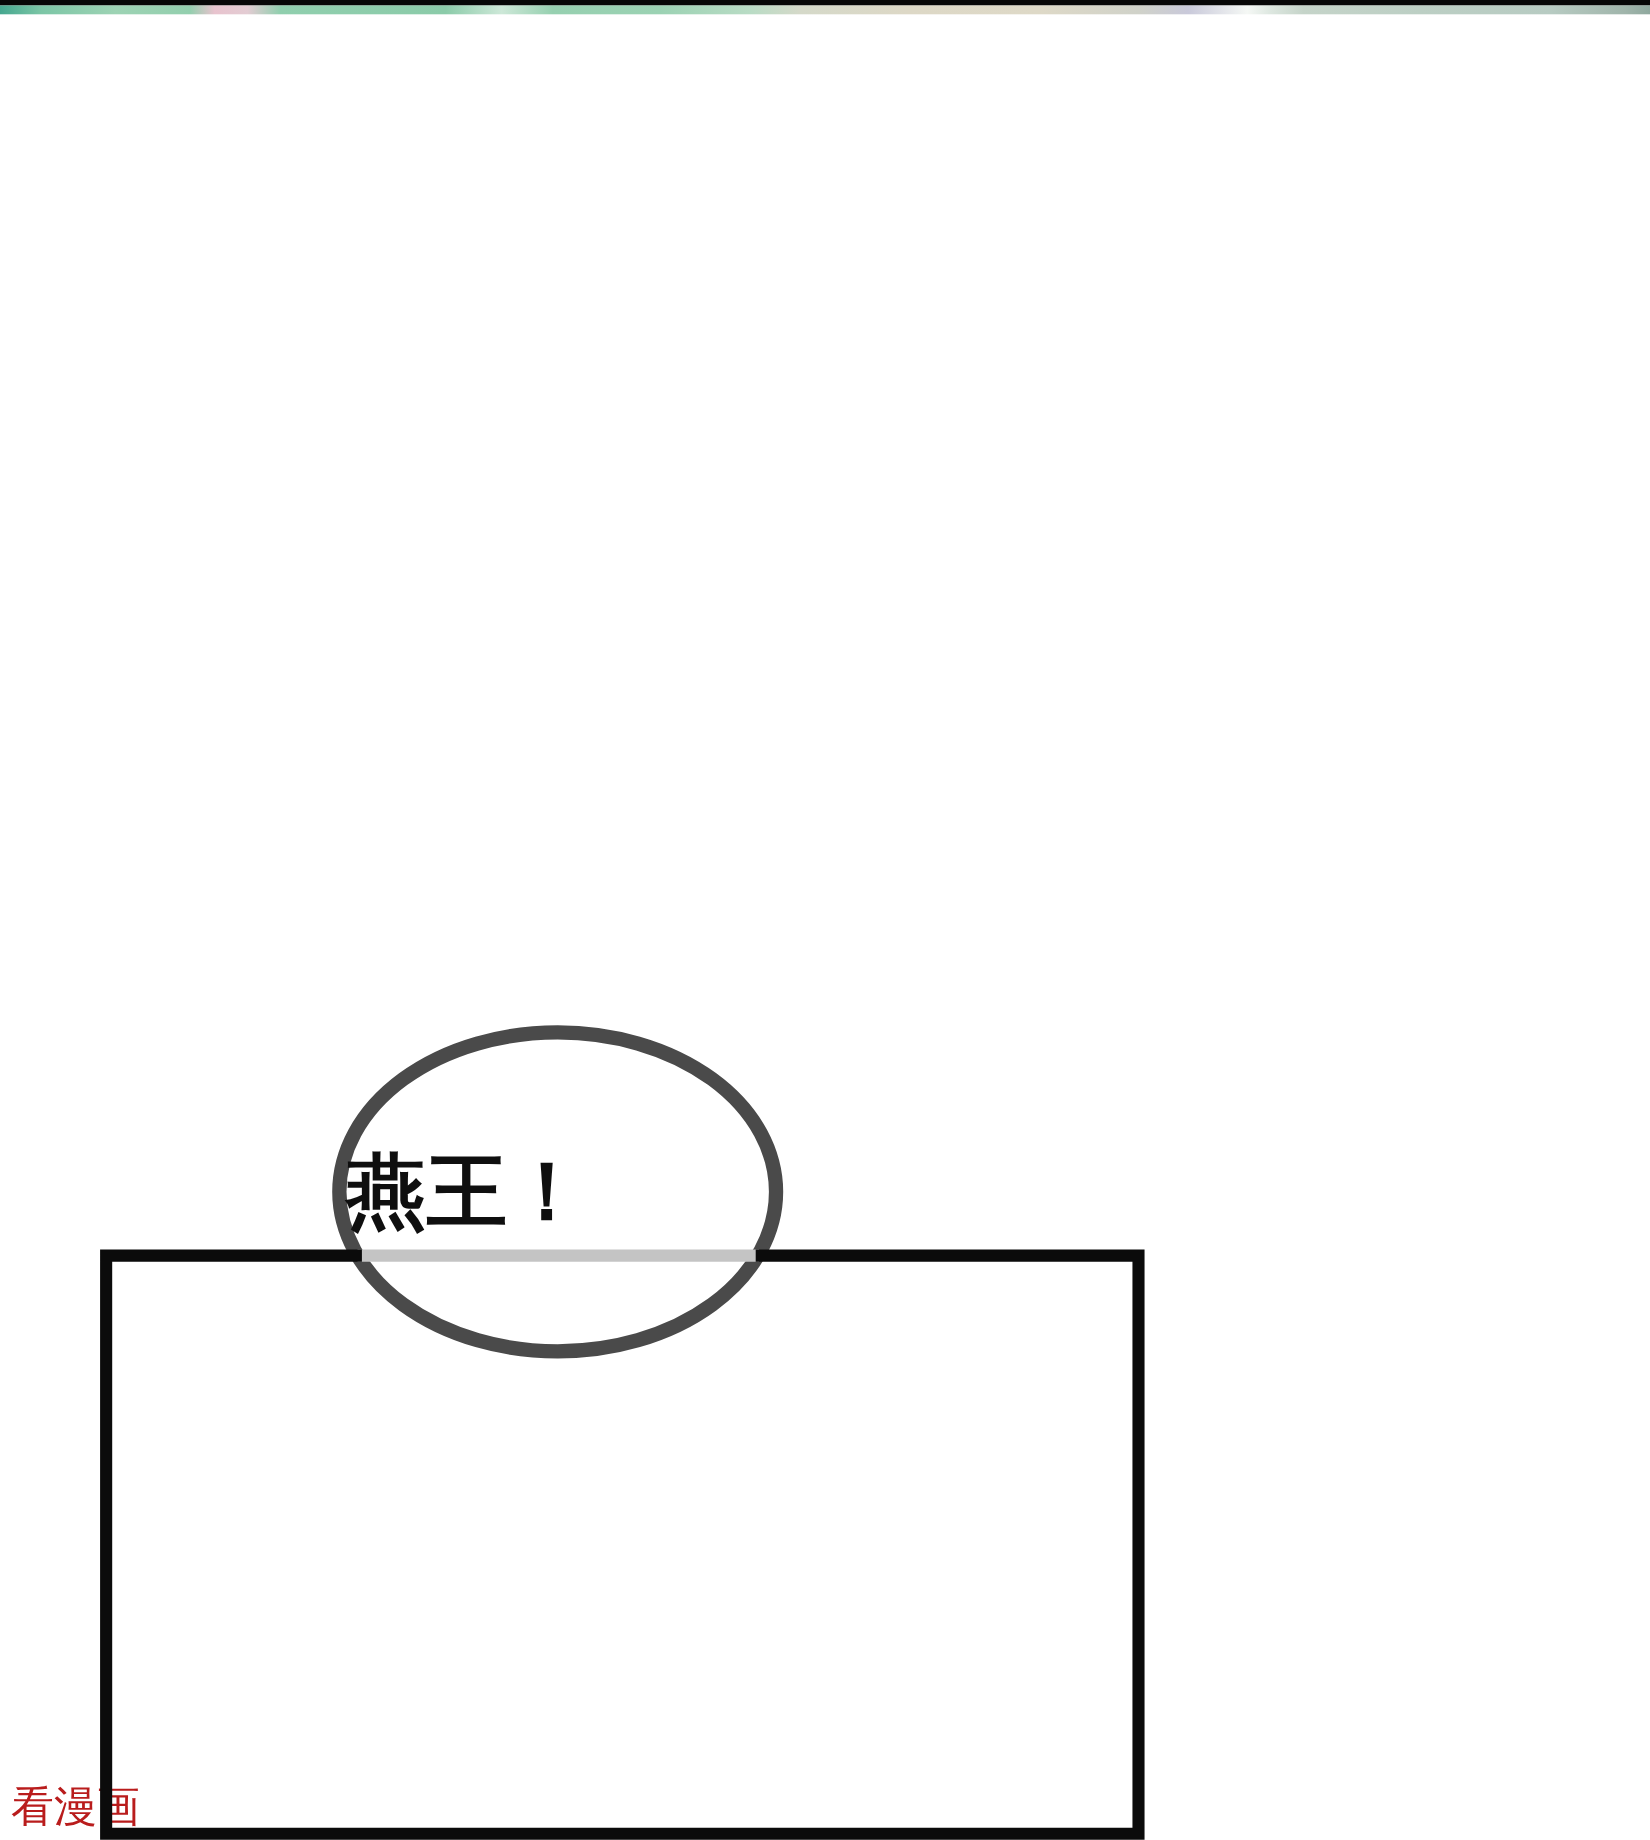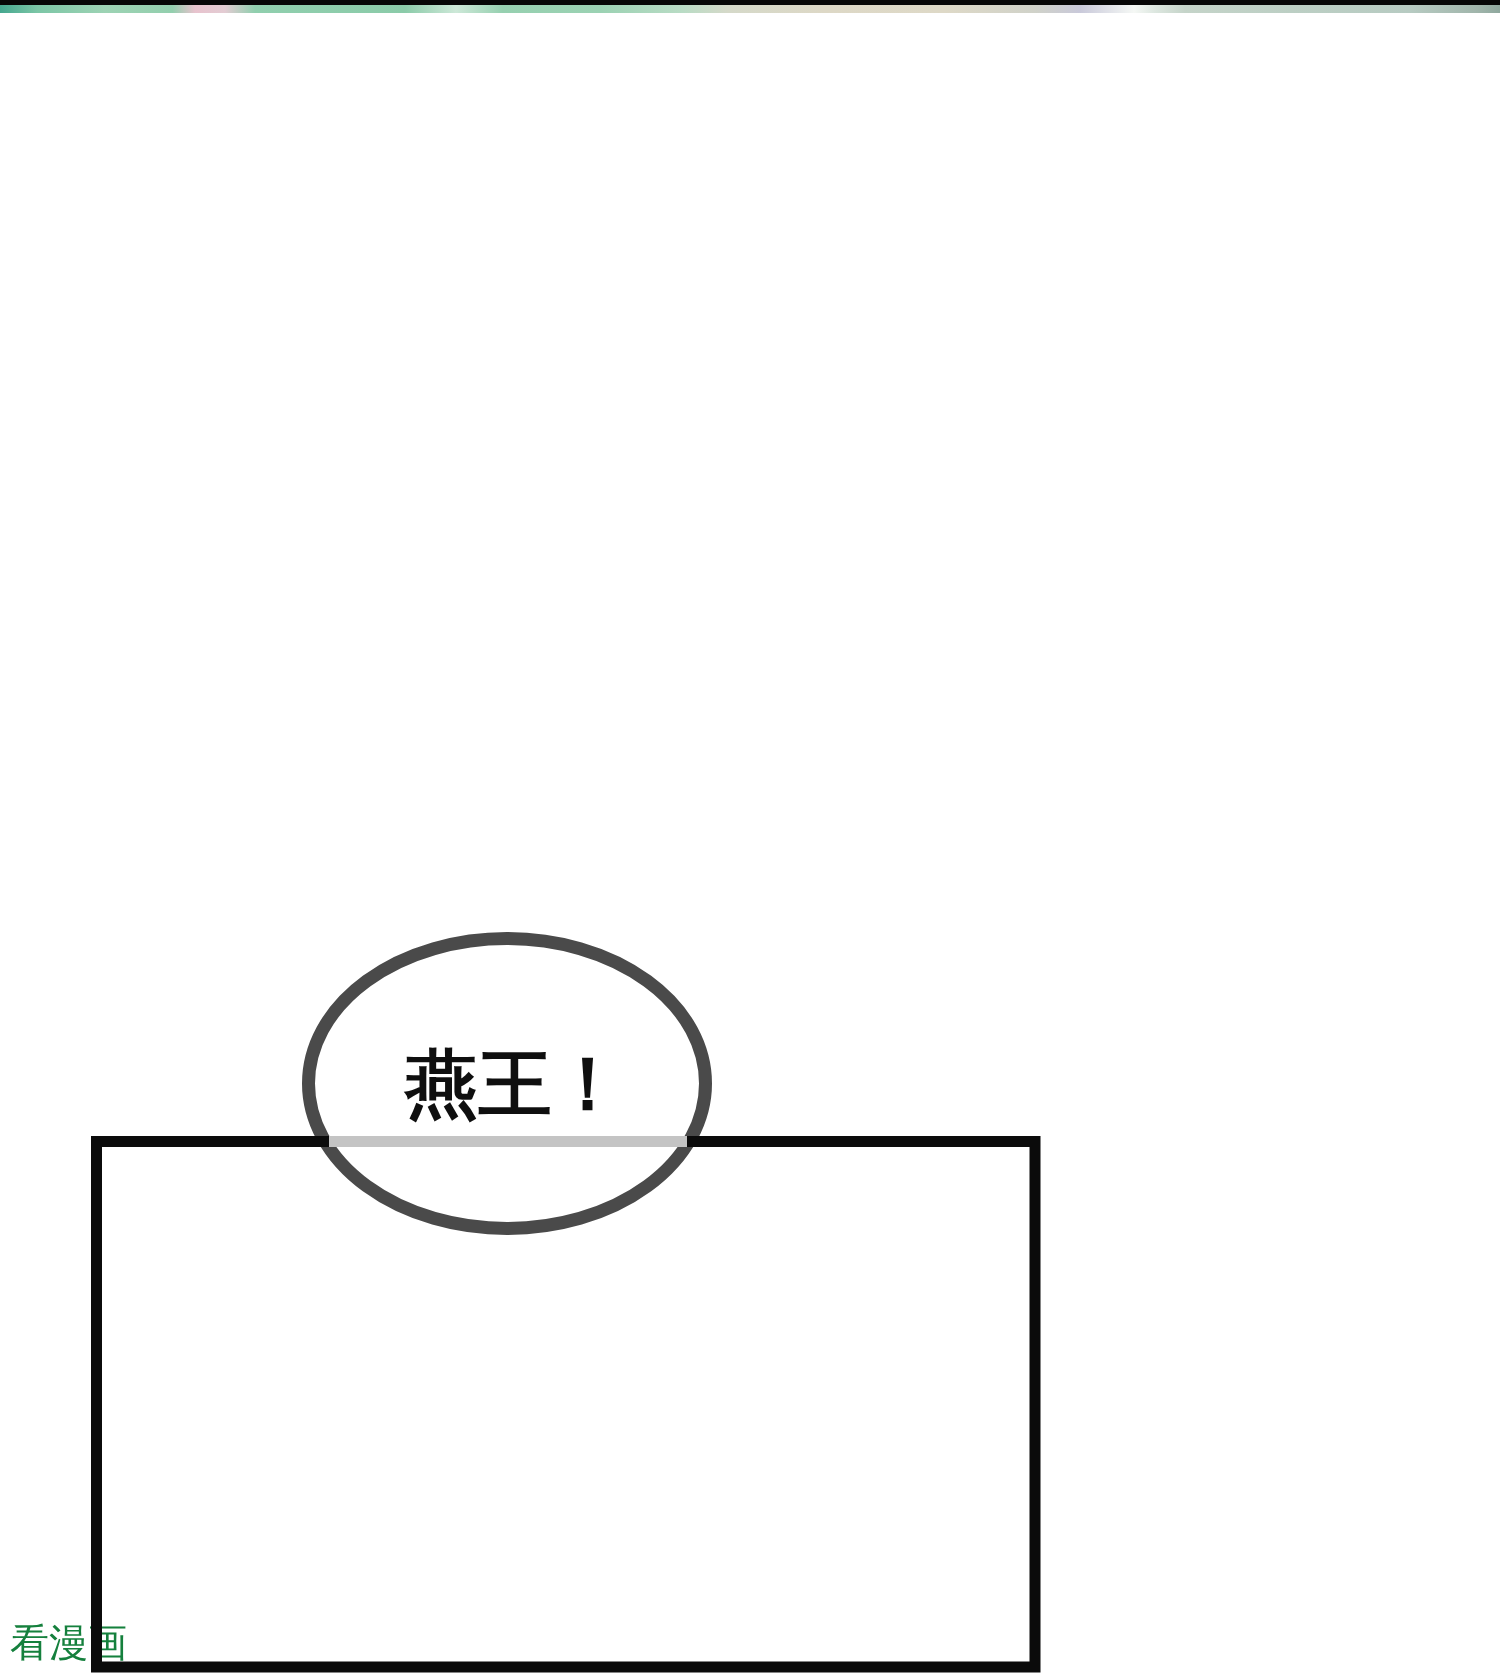--- a/index.html
+++ b/index.html
@@ -67,38 +67,37 @@
     top: 0; left: 0;
     width: 1500px;
     height: 1673px;
     z-index: 2;
   }
   .bubble-text {
     position: absolute;
     left: 315px;
     top: 1044px;
     width: 400px;
-    text-align: center;
     font-size: 73px;
     line-height: 80px;
     font-weight: 700;
     white-space: nowrap;
     z-index: 3;
   }
 </style>
 </head>
 <body>
 
 <div class="canvas">
 
   <div class="top-black" style="background:#070707;"></div>
 
   <div class="top-art"></div>
 
-  <div class="watermark" style="color:#15803d;">看漫画</div>
+  <div class="watermark" style="color:#b91c1c;">看漫画</div>
 
   <svg class="panel-svg" viewBox="0 0 1500 1673" xmlns="http://www.w3.org/2000/svg">
 
     <ellipse cx="507" cy="1083.5" rx="198.5" ry="145" fill="#ffffff" stroke="#4a4a4a" stroke-width="13"></ellipse>
 
     <line x1="325" y1="1141.5" x2="690" y2="1141.5" stroke="#c4c4c4" stroke-width="11"></line>
 
     <path d="M 329 1141.5 L 96.5 1141.5 L 96.5 1667 L 1035 1667 L 1035 1141.5 L 687 1141.5" fill="none" stroke="#0b0b0b" stroke-width="11" stroke-linejoin="miter" stroke-linecap="butt"></path>
   </svg>
 

